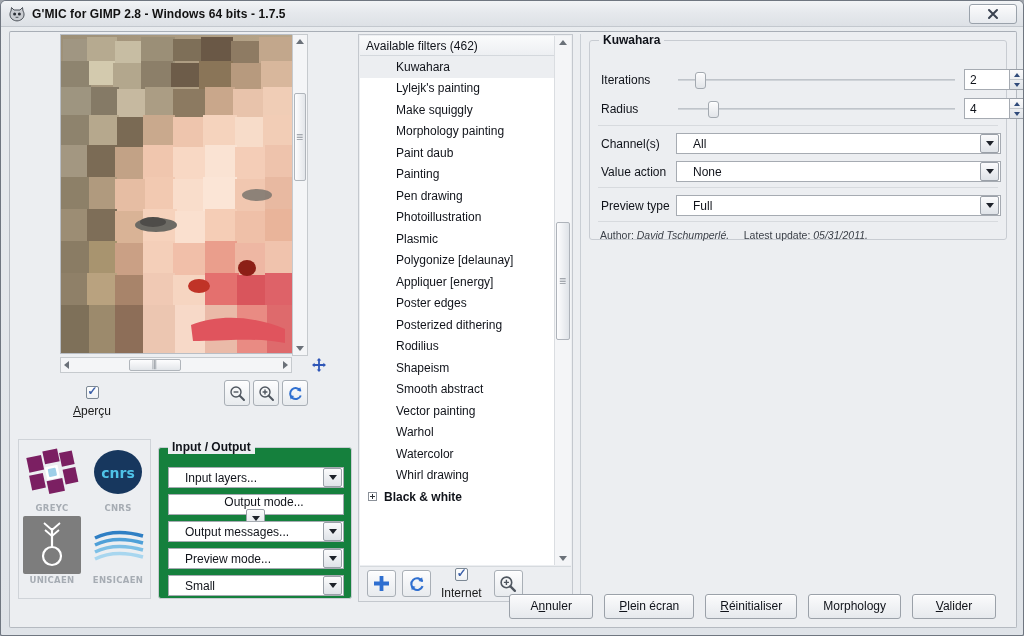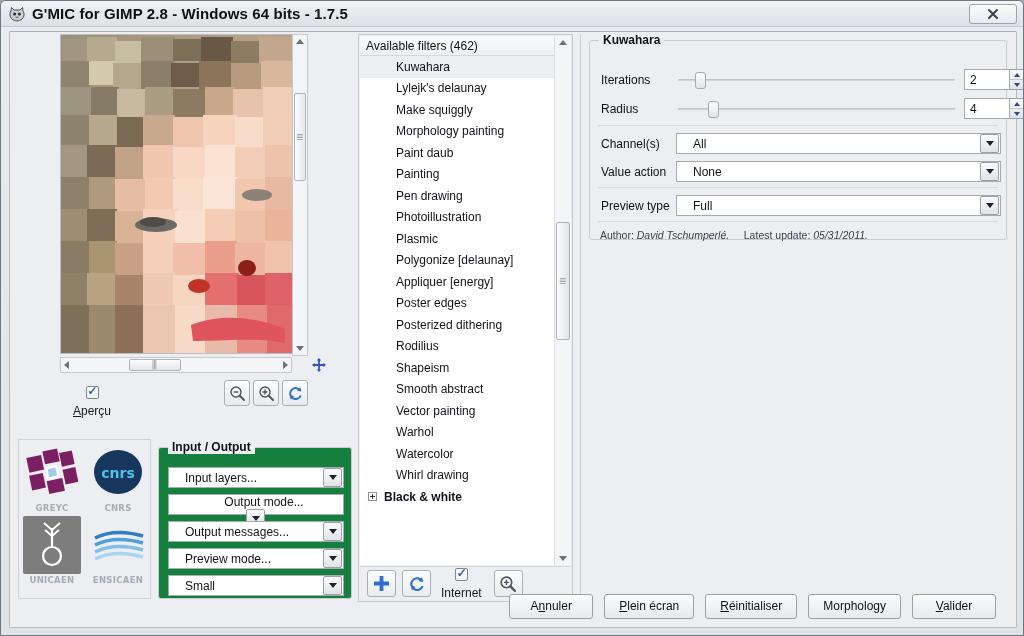--- a/index.html
+++ b/index.html
@@ -27,21 +27,21 @@
     background: linear-gradient(#f2f4f6 0%, #e6e9ed 45%, #dde1e6 100%);
     border-bottom: 1px solid #c3c8ce;
     display: flex; align-items: center;
   }
   .title-icon {
     width: 18px; height: 18px; margin-left: 7px; margin-right: 6px;
     position: relative; flex: 0 0 auto;
   }
   .title-icon svg { display: block; }
   .title-text {
-    font-size: 15px; font-weight: bold; color: #111;
+    font-size: 12px; font-weight: bold; color: #111;
     letter-spacing: .1px; white-space: nowrap;
   }
   .win-close {
     position: absolute; right: 6px; top: 3px;
     width: 48px; height: 20px;
     border: 1px solid #9aa2ab;
     border-radius: 3px;
     background: linear-gradient(#fbfbfc, #e7eaee);
     display: flex; align-items: center; justify-content: center;
     color: #3a4250; font-size: 13px; font-weight: bold;
@@ -584,21 +584,21 @@
       </div>
     </div>
 
     <div class="mid-col">
       <div class="list-head">Available filters (462)</div>
       <div class="list-body" id="filter-list">
           <div class="list-item selected">
             <span>Kuwahara</span>
           </div>
           <div class="list-item">
-            <span>Lylejk's delaunay</span>
+            <span>Lylejk's painting</span>
           </div>
           <div class="list-item">
             <span>Make squiggly</span>
           </div>
           <div class="list-item">
             <span>Morphology painting</span>
           </div>
           <div class="list-item">
             <span>Paint daub</span>
           </div>

